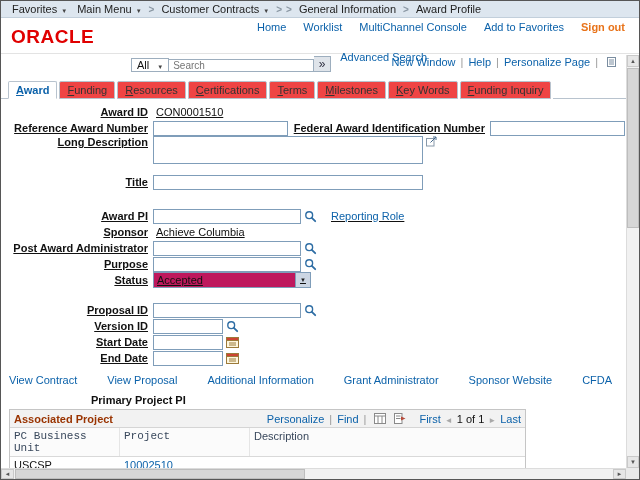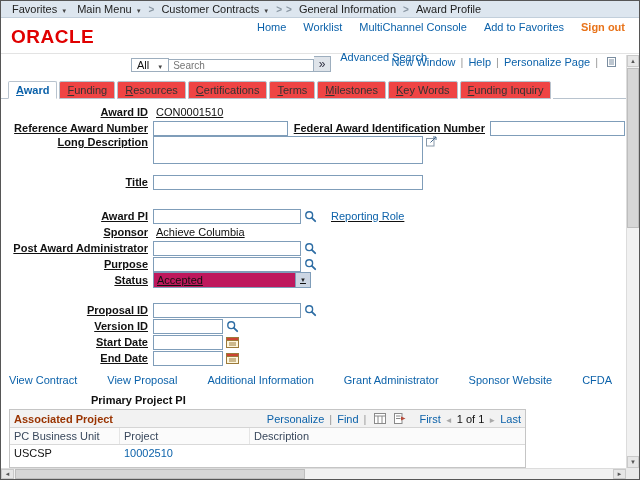--- a/index.html
+++ b/index.html
@@ -86,21 +86,21 @@
   .grid-tools { margin-left: auto; display: flex; align-items: center; gap: 5px; }
   .gt-sep { color: #999; }
   .pager { display: flex; align-items: center; gap: 4px; margin-left: 8px; }
   .pg-prev::after { content: "◄"; font-size: 8px; color: #a8a8a8; }
   .pg-next::after { content: "►"; font-size: 8px; color: #a8a8a8; }
   .grid-cols { display: flex; background: #fbfbfb; border-bottom: 1px solid #d9d9d9; }
   .gc { padding: 2px 4px; color: #39485c; }
   .gc1, .gcell1 { width: 110px; min-width: 110px; }
   .gc2, .gcell2 { width: 130px; min-width: 130px; }
   .gc3, .gcell3 { flex: 1; }
-  .gc1, .gc2 { border-right: 1px solid #e5e5e5; }
+  .gc1, .gc2 { border-right: 1px solid #e5e5e5; font-family: Liberation Mono, monospace; }
   .grid-row { display: flex; min-height: 22px; align-items: flex-start; }
   .gcell { padding: 2px 4px; }
 
   
   .goto { display: flex; gap: 24px; align-items: center; padding-left: 8px; margin-top: 6px; }
   .goto-label { font-weight: bold; }
 
   
   .vscroll { position: absolute; top: 54px; right: 0; width: 13px; bottom: 11px;
              background: #f1f1f1; border-left: 1px solid #dcdcdc; }

